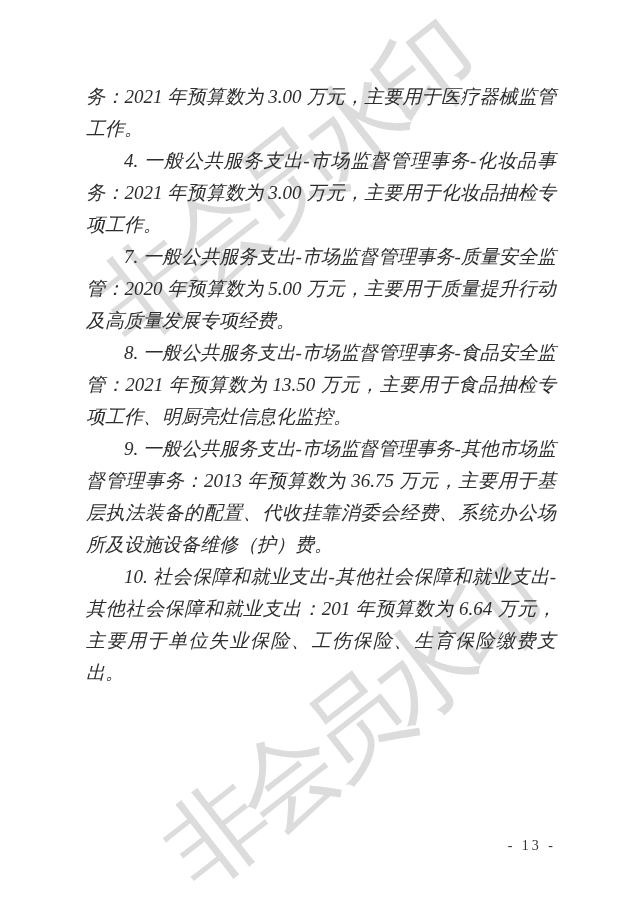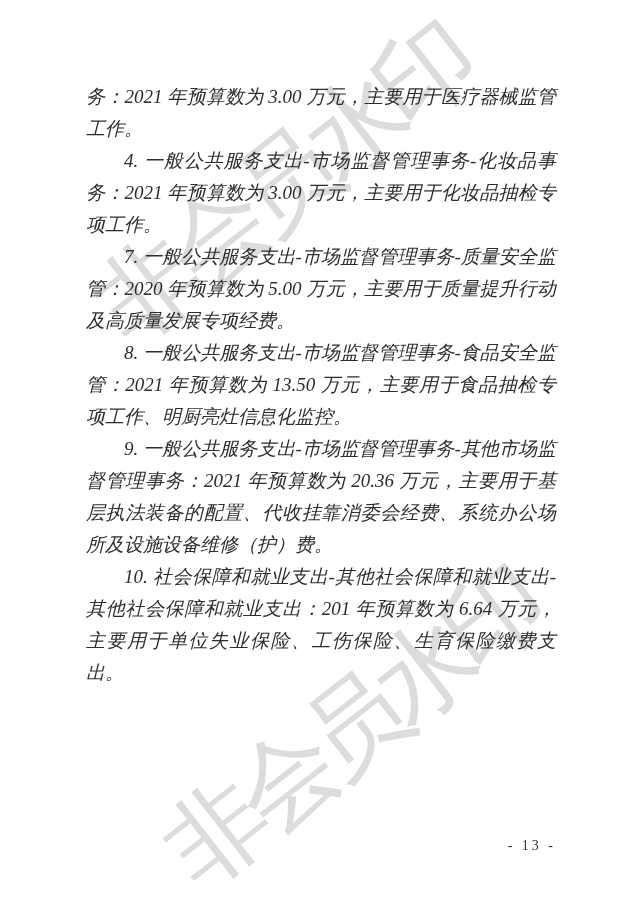--- a/index.html
+++ b/index.html
@@ -81,19 +81,19 @@
 
   <div class="watermark wm-top">非会员水印</div>
 
   <div class="watermark wm-bottom">非会员水印</div>
 
   <main class="content">
     <p>务：2021 年预算数为 3.00 万元，主要用于医疗器械监管工作。</p>
     <p class="indent">4. 一般公共服务支出-市场监督管理事务-化妆品事务：2021 年预算数为 3.00 万元，主要用于化妆品抽检专项工作。</p>
     <p class="indent">7. 一般公共服务支出-市场监督管理事务-质量安全监管：2020 年预算数为 5.00 万元，主要用于质量提升行动及高质量发展专项经费。</p>
     <p class="indent">8. 一般公共服务支出-市场监督管理事务-食品安全监管：2021 年预算数为 13.50 万元，主要用于食品抽检专项工作、明厨亮灶信息化监控。</p>
-    <p class="indent">9. 一般公共服务支出-市场监督管理事务-其他市场监督管理事务：2021 年预算数为 20.36 万元，主要用于基层执法装备的配置、代收挂靠消委会经费、系统办公场所及设施设备维修（护）费。</p>
+    <p class="indent">9. 一般公共服务支出-市场监督管理事务-其他市场监督管理事务：2013 年预算数为 36.75 万元，主要用于基层执法装备的配置、代收挂靠消委会经费、系统办公场所及设施设备维修（护）费。</p>
     <p class="indent">10. 社会保障和就业支出-其他社会保障和就业支出-其他社会保障和就业支出：201 年预算数为 6.64 万元，主要用于单位失业保险、工伤保险、生育保险缴费支出。</p>
   </main>
 
   <footer class="page-footer">- 13 -</footer>
 
 </div>
 
 </body></html>

